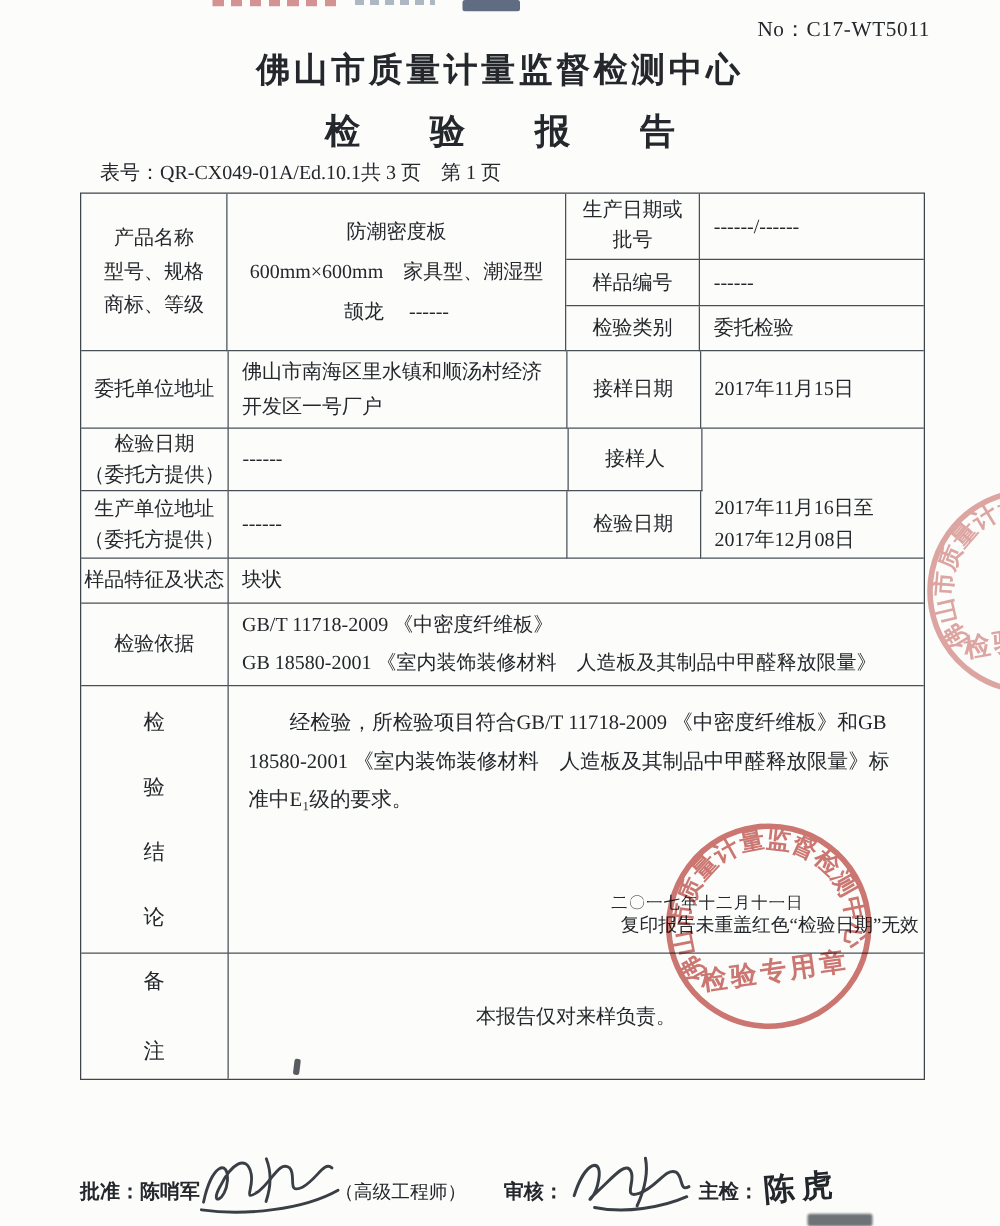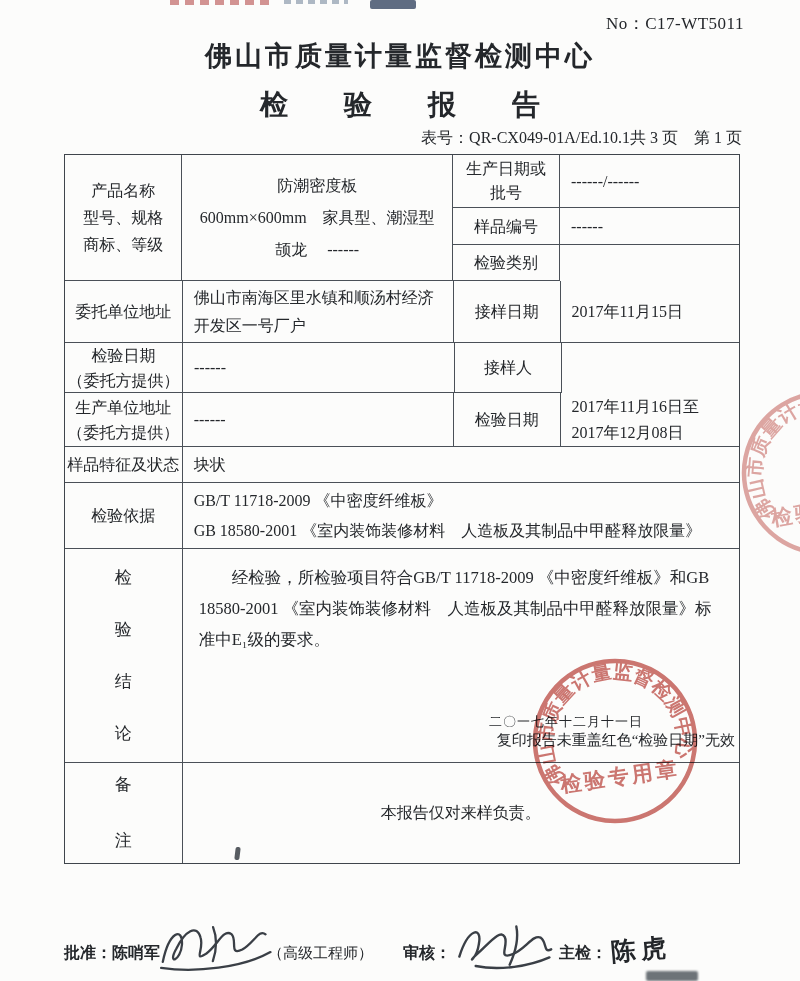--- a/index.html
+++ b/index.html
@@ -20,22 +20,22 @@
   .artifact-dark-blob{position:absolute;left:370px;top:0;width:46px;height:9px;
     background:#44536e;border-radius:2px;filter:blur(.6px);opacity:.85;}
   .artifact-bottom-smudge{position:absolute;left:646px;top:971px;width:52px;height:10px;
     background:#4a5158;border-radius:2px;filter:blur(1px);opacity:.8;}
   
   .doc-no{position:absolute;top:12px;right:56px;font-size:17px;letter-spacing:.5px;}
   .org-name{position:absolute;top:38px;left:0;width:100%;text-align:center;
     font-size:27px;font-weight:600;letter-spacing:3px;}
   .report-title{position:absolute;top:86px;left:0;width:100%;text-align:center;
     font-size:28px;font-weight:600;letter-spacing:14px;text-indent:14px;}
-  .form-row{position:absolute;top:128px;left:68px;width:674px;display:flex;
-    justify-content:flex-end;font-size:16px;}
+  .form-row{position:absolute;top:128px;left:80px;width:674px;display:flex;
+    justify-content:flex-start;font-size:16px;}
   
   .tbl{position:absolute;left:64px;top:154px;width:676px;
     border:1.8px solid #3f454c;background:transparent;}
   .trow{display:flex;width:100%;}
   .cell{border-right:1.2px solid #4a5057;border-bottom:1.2px solid #4a5057;
     font-size:16px;white-space:pre-line;overflow:hidden;}
   .cell.last{border-right:none;}
   .trow.lastrow .cell{border-bottom:none;}
   .c1{width:118px;} .c2{width:272px;} .c3{width:107px;} .c4{width:179px;}
   .cspan{width:558px;}
@@ -104,20 +104,21 @@
         <div class="cell c3 lab" style="line-height:24px">生产日期或
 批号</div>
         <div class="cell c4 val last">------/------</div>
       </div>
       <div class="srow" style="height:37px">
         <div class="cell c3 lab">样品编号</div>
         <div class="cell c4 val last">------</div>
       </div>
       <div class="srow" style="height:36px">
         <div class="cell c3 lab">检验类别</div>
+        <div class="cell c4 val last">委托检验</div>
       </div>
     </div>
   </div>
 
 
   <div class="trow" style="height:62px">
     <div class="cell c1 lab">委托单位地址</div>
     <div class="cell c2 val" style="line-height:28px;padding-right:4px">佛山市南海区里水镇和顺汤村经济开发区一号厂户</div>
     <div class="cell c3 lab">接样日期</div>
     <div class="cell c4 val last">2017年11月15日</div>

